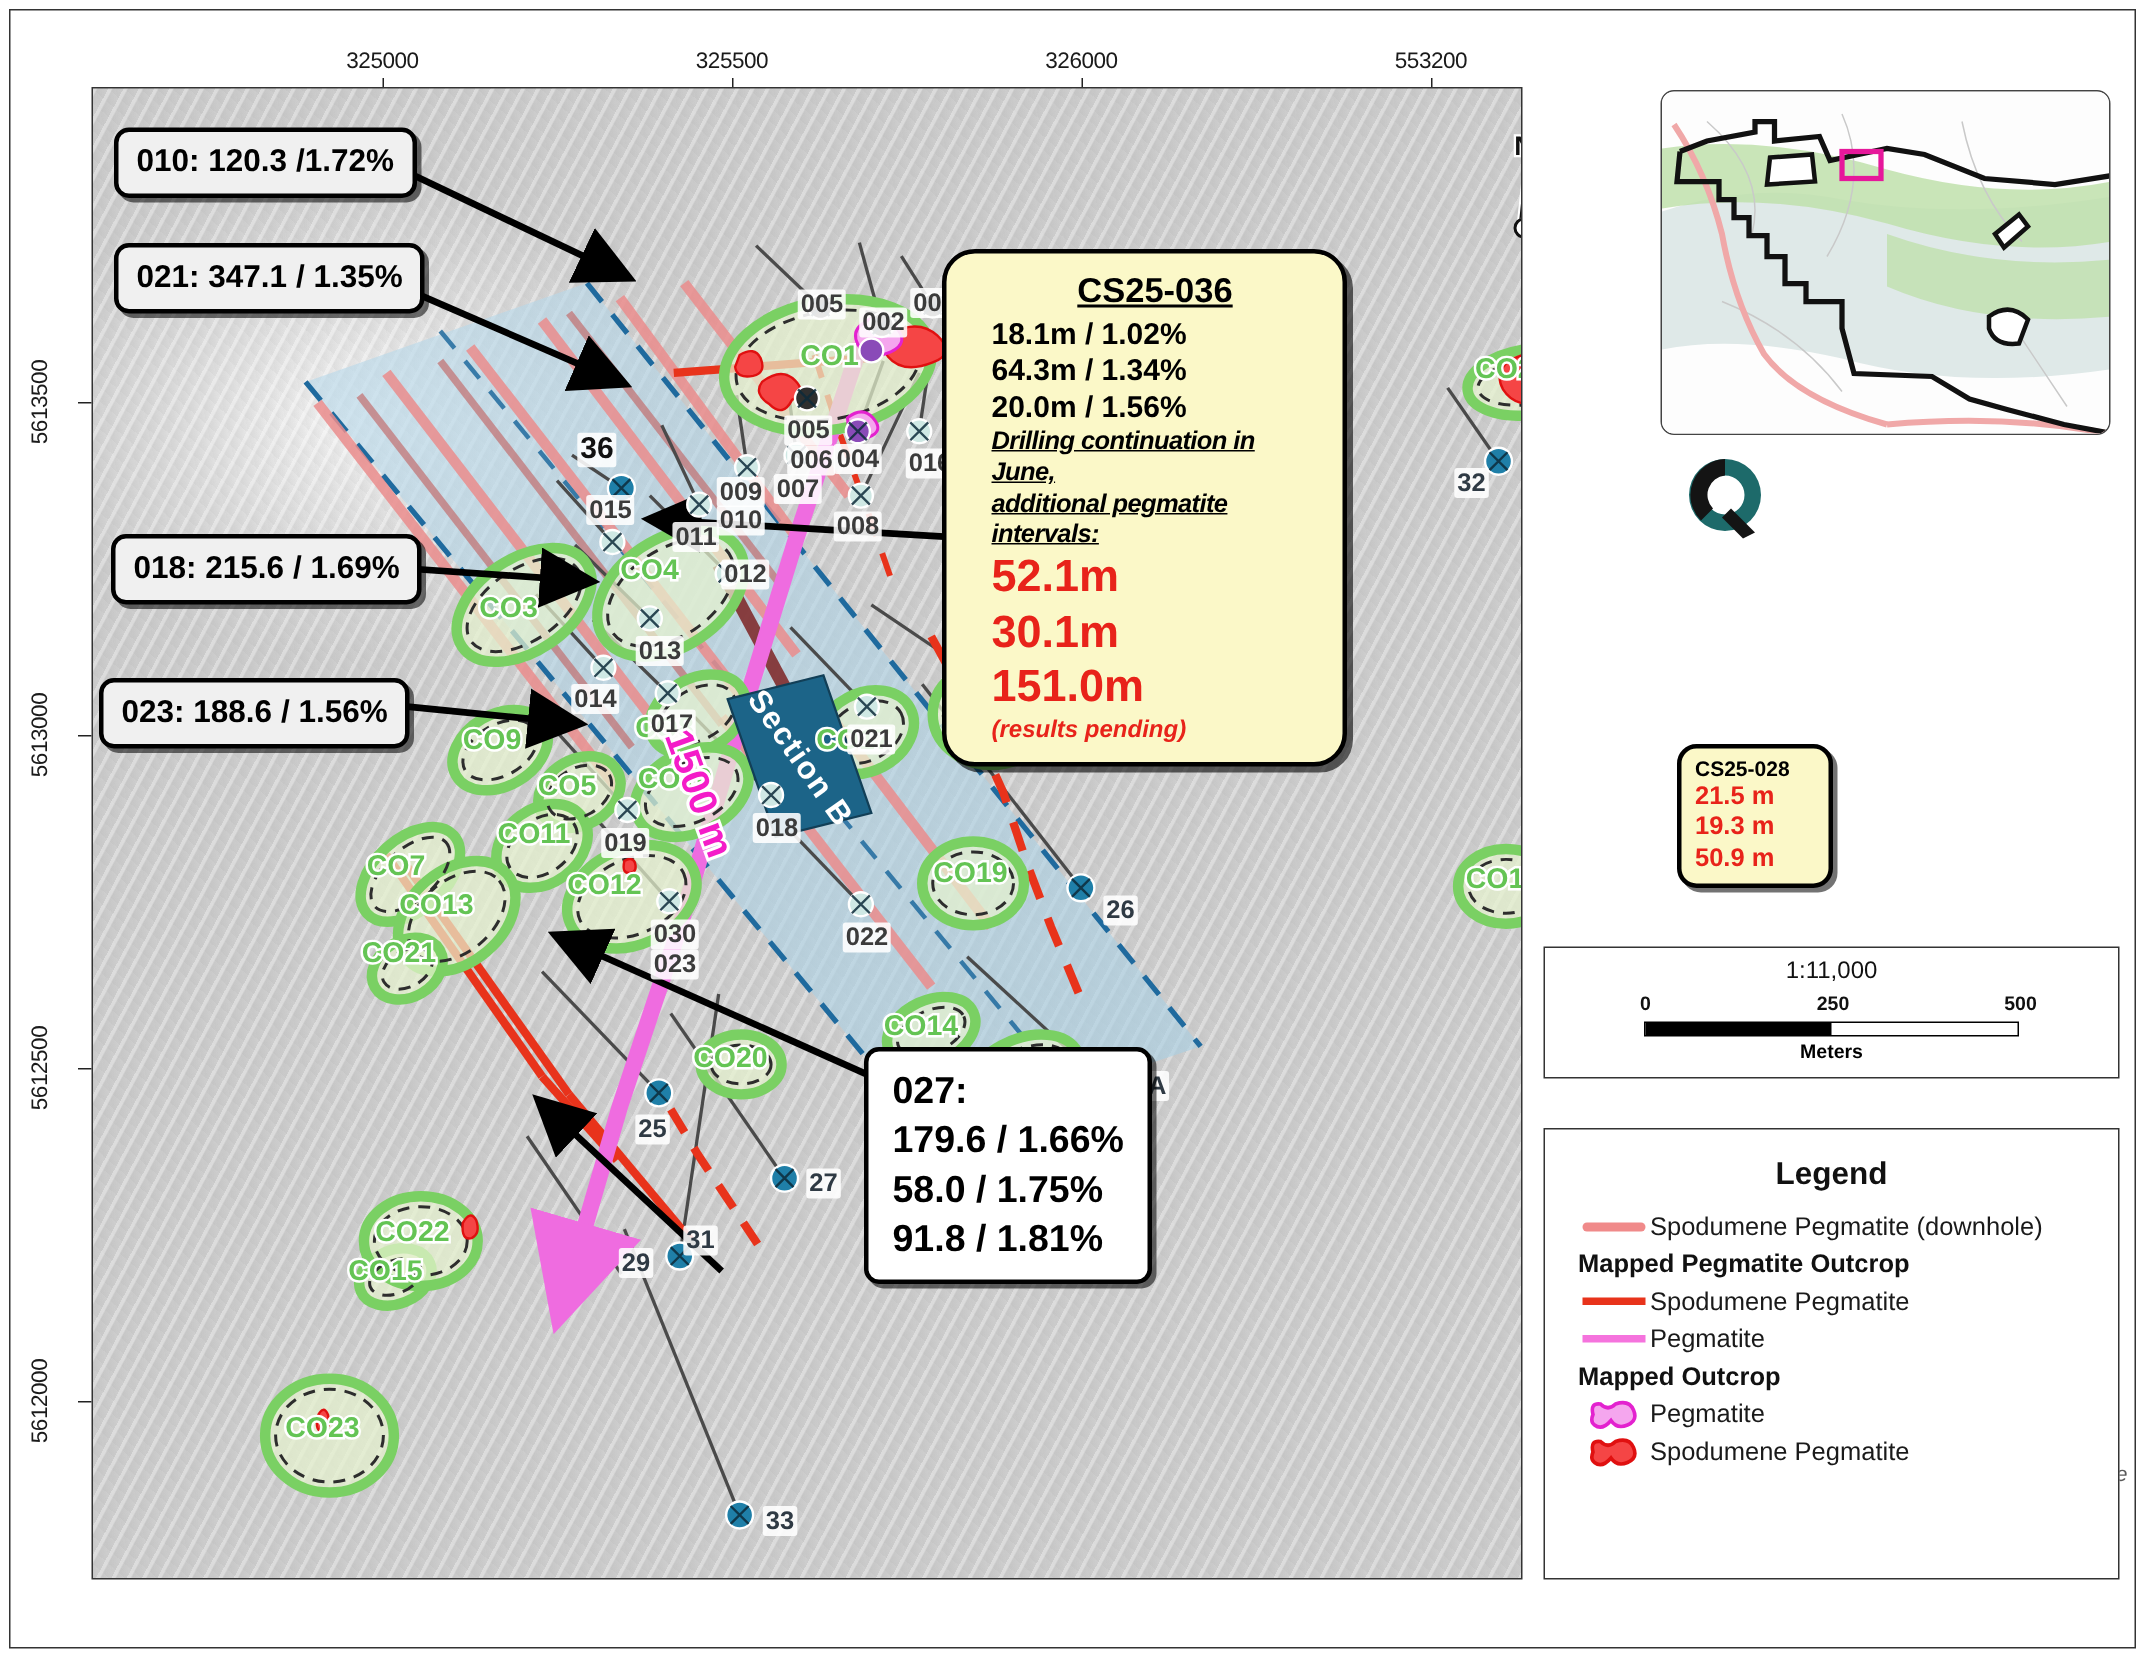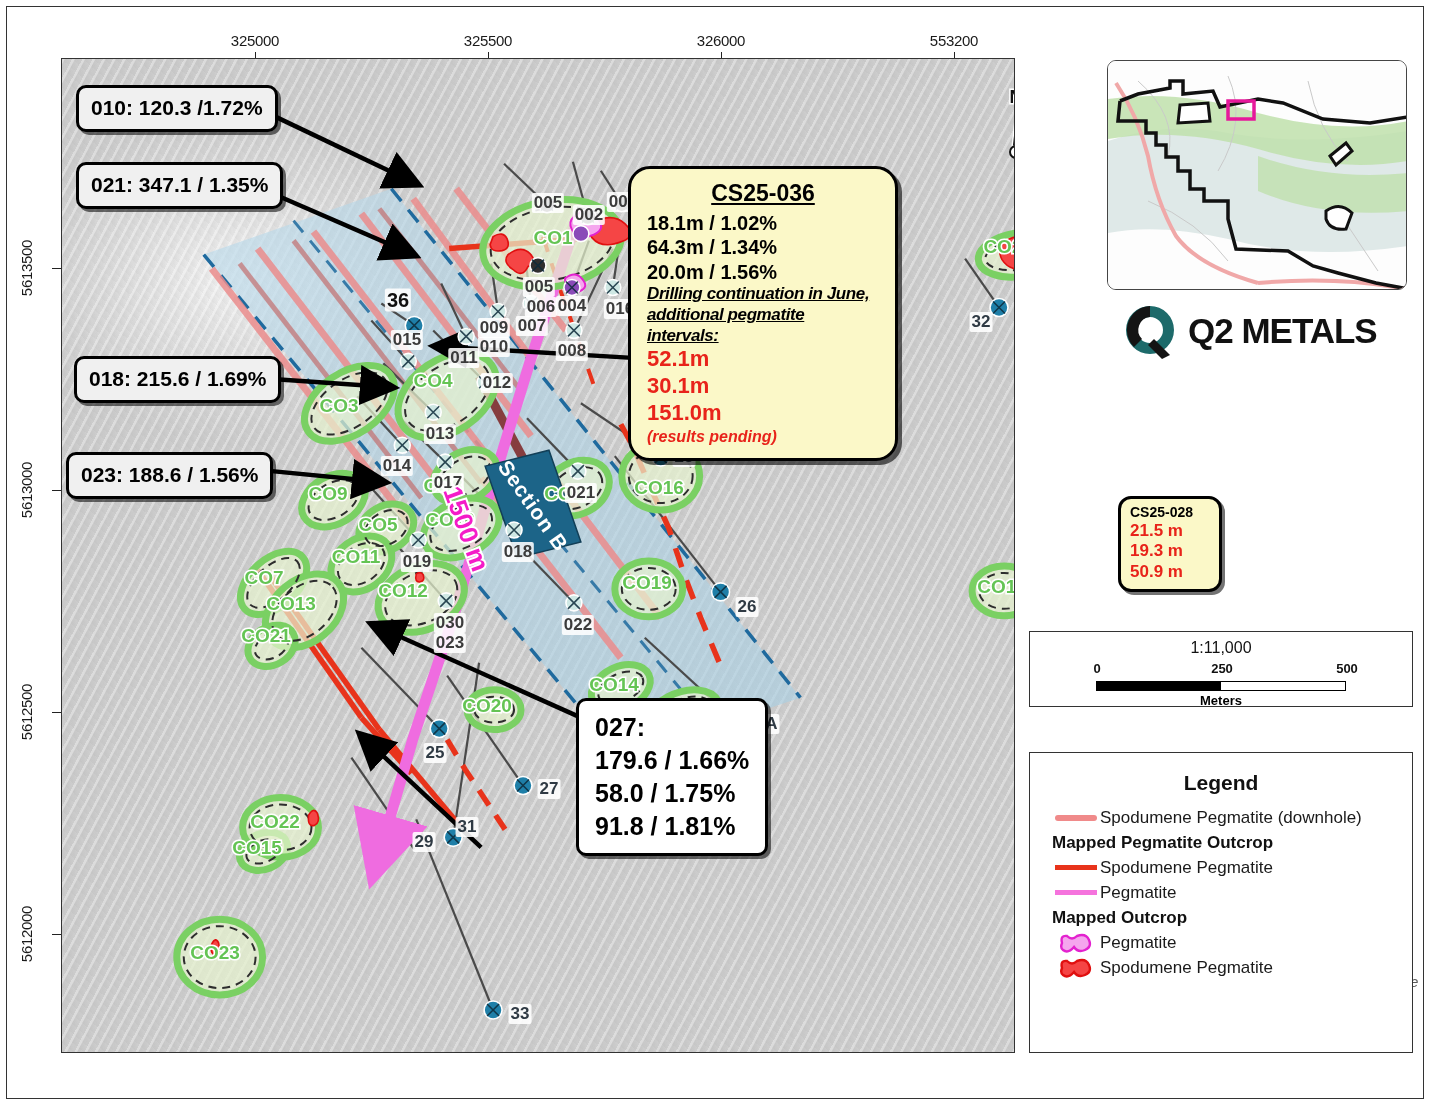--- a/index.html
+++ b/index.html
@@ -105,33 +105,33 @@
     white-space: nowrap;
     line-height: 1.28;
   }
   .callout.white { background: #ffffff; }
   .callout-yellow {
     position: absolute;
     background: #fbf8c8;
     border: 3.5px solid #000;
     border-radius: 22px;
     box-shadow: 4px 4px 0 rgba(0,0,0,.6);
-    padding: 10px 16px 12px 16px;
+    padding: 10px 16px 12px 30px;
     line-height: 1.22;
   }
   .cy-title {
     text-align: center; font-size: 23px; font-weight: 700;
     text-decoration: underline; margin-bottom: 4px;
   }
   .cy-row { font-size: 20px; font-weight: 700; }
   .cy-ital {
     font-size: 17px; font-weight: 700; font-style: italic;
     text-decoration: underline; letter-spacing: -.4px;
   }
-  .cy-red { font-size: 22px; font-weight: 700; color: #e8231a; }
+  .cy-red { font-size: 30px; font-weight: 700; color: #e8231a; }
   .cy-red-sm { font-size: 16px; font-weight: 700; font-style: italic; color: #e8231a; }
 
   
   #inset-box {
     position: absolute; left: 1107px; top: 60px;
     width: 300px; height: 230px;
     border: 1.2px solid #444; border-radius: 9px;
     overflow: hidden; background: #fdfdfd;
   }
   #logo-wrap {
@@ -156,21 +156,21 @@
     background: #fbf8c8; border: 3px solid #000; border-radius: 13px;
     box-shadow: 3px 3px 0 rgba(0,0,0,.55);
     padding: 5px 9px 7px 9px; line-height: 1.2;
   }
   .ky-title { font-size: 14px; font-weight: 700; color: #000; }
   .ky-red { font-size: 17px; font-weight: 700; color: #e8231a; }
   .key-desc { position: absolute; font-size: 14px; font-style: italic; color: #5a5a5a; line-height: 1.28; }
 
   #scale-box {
     position: absolute; left: 1029px; top: 631px;
-    width: 384px; height: 76px;
+    width: 384px; height: 88px;
     border: 1.2px solid #333; background: #fff;
     text-align: center;
   }
   .scale-title { font-size: 16px; color: #111; margin-top: 7px; }
   .scale-nums { position: relative; height: 18px; margin-top: 4px; }
   .scale-num { position: absolute; font-size: 13px; font-weight: 700; color: #111; transform: translateX(-50%); }
   .scale-bar { position: relative; margin: 2px auto 0 auto; width: 250px; height: 10px; border: 1.2px solid #000; background: #fff; }
   .scale-bar .fill { position: absolute; left: 0; top: 0; width: 50%; height: 100%; background: #000; }
   .scale-units { font-size: 13px; font-weight: 700; margin-top: 2px; }
 
@@ -579,21 +579,20 @@
       <rect x="120" y="40" width="26" height="18" fill="none" stroke="#e6189b" stroke-width="3.5"></rect>
     </svg>
   </div>
 
   <div id="logo-wrap">
     <svg width="60" height="60" viewBox="0 0 60 60">
       <path d="M30,5 A24,24 0 1,0 30,53 A24,24 0 0,0 30,5 Z M30,16 A13,13 0 1,1 30,42 A13,13 0 1,1 30,16 Z" fill="#1d6a6a"></path>
       <path d="M30,5 A24,24 0 0,0 14,46 L22,38 A13,13 0 0,1 30,16 Z" fill="#141414"></path>
       <path d="M34,38 L50,54 L42,58 L28,44 Z" fill="#141414"></path>
     </svg>
-    <div class="logo-text">Q2 METALS</div>
   </div>
 
   <div id="key-panel">
 
     <div class="key-annot" style="left:128px;top:456px;width:60px;white-space:pre">Hole
 number</div>
     <div class="key-annot" style="left:192px;top:462px;width:70px">interval</div>
     <div class="key-annot" style="left:268px;top:455px;font-size:20px;font-weight:700;color:#333;font-style:normal">/</div>
     <div class="key-annot" style="left:288px;top:456px;width:76px;white-space:pre">Lithium
 grade</div>

